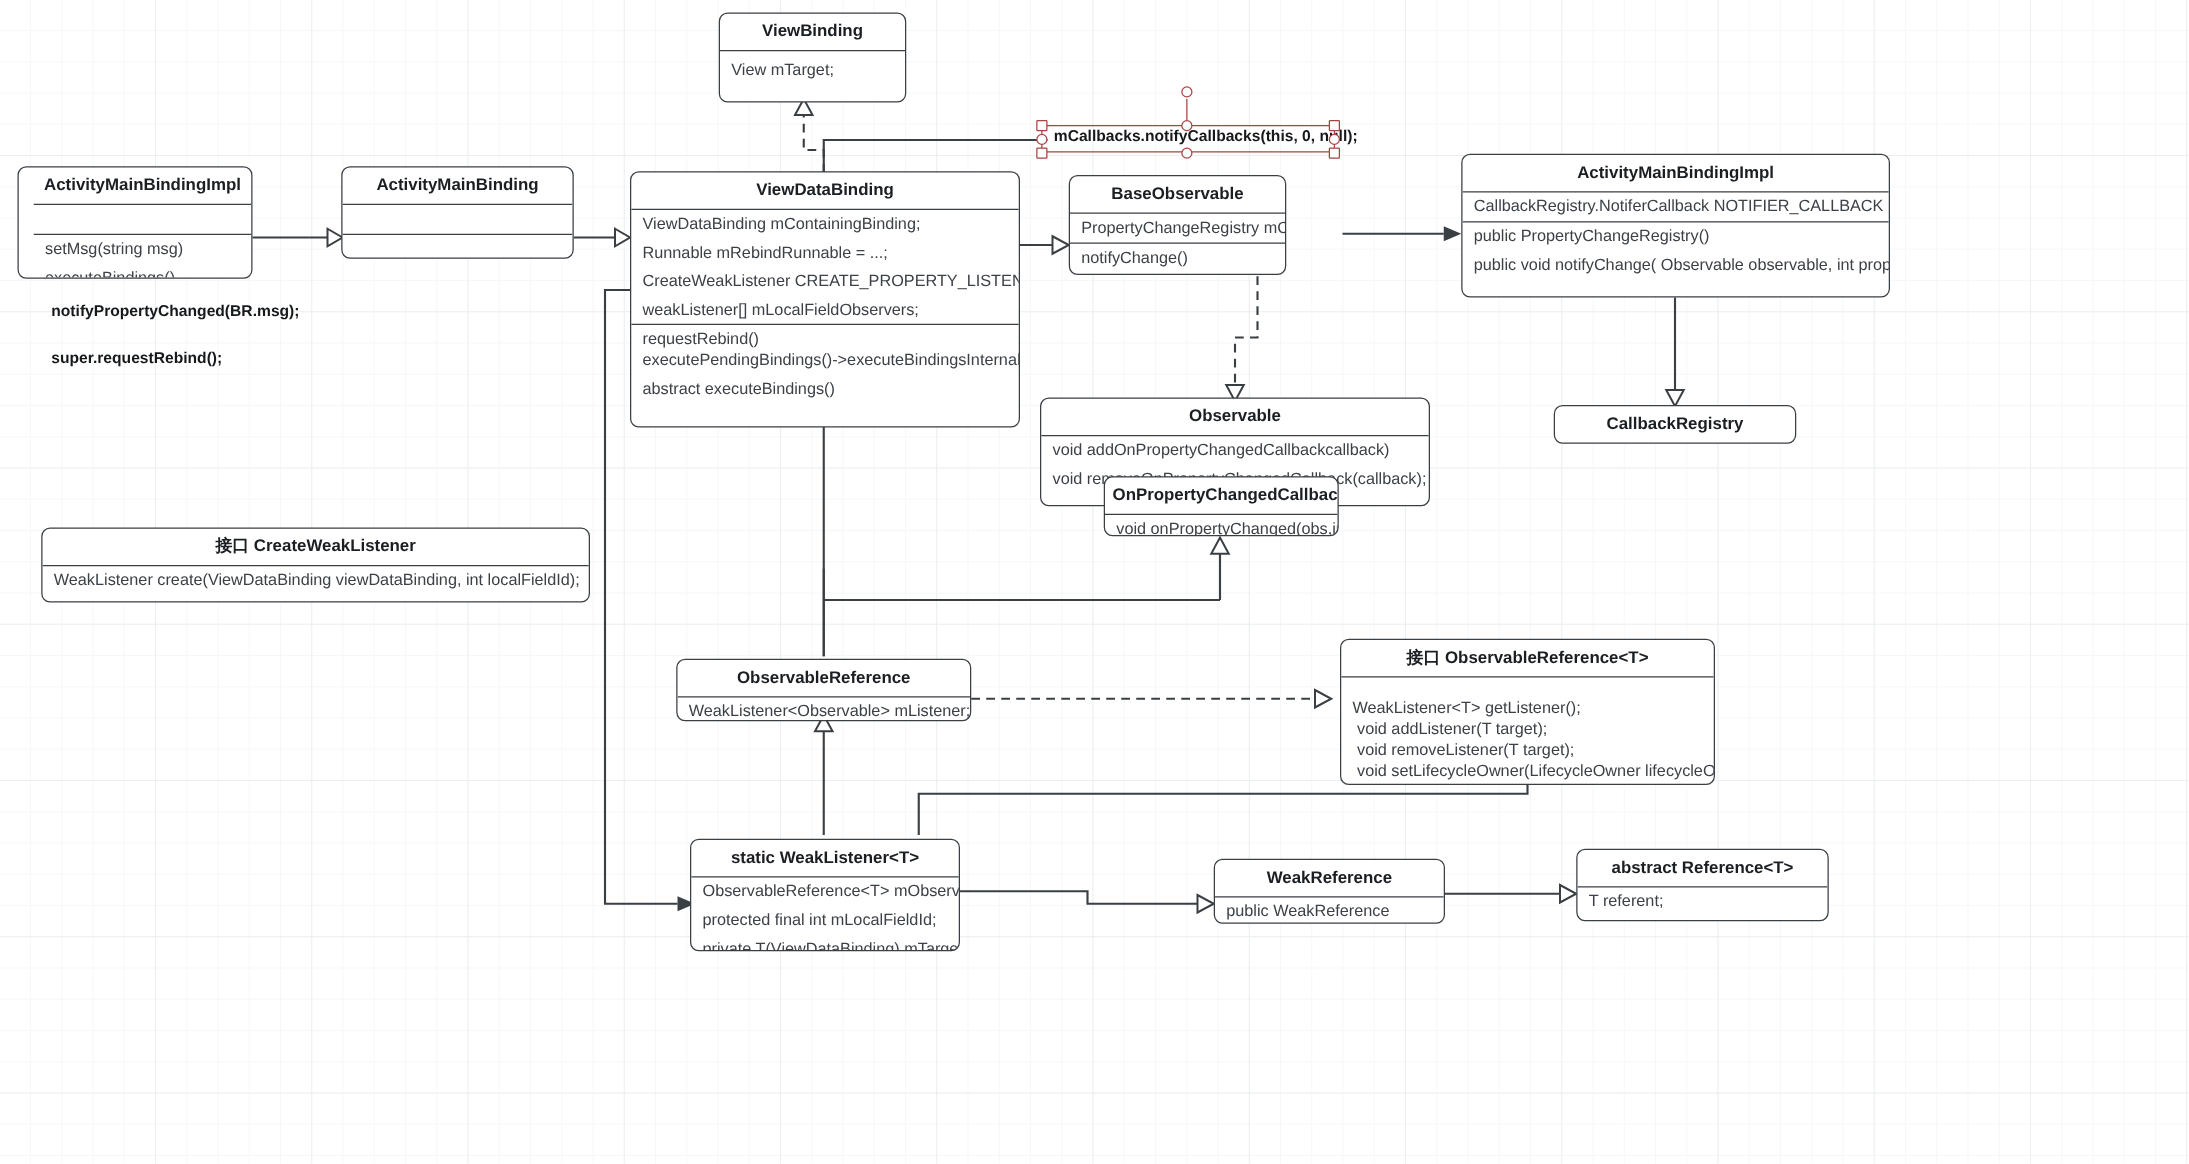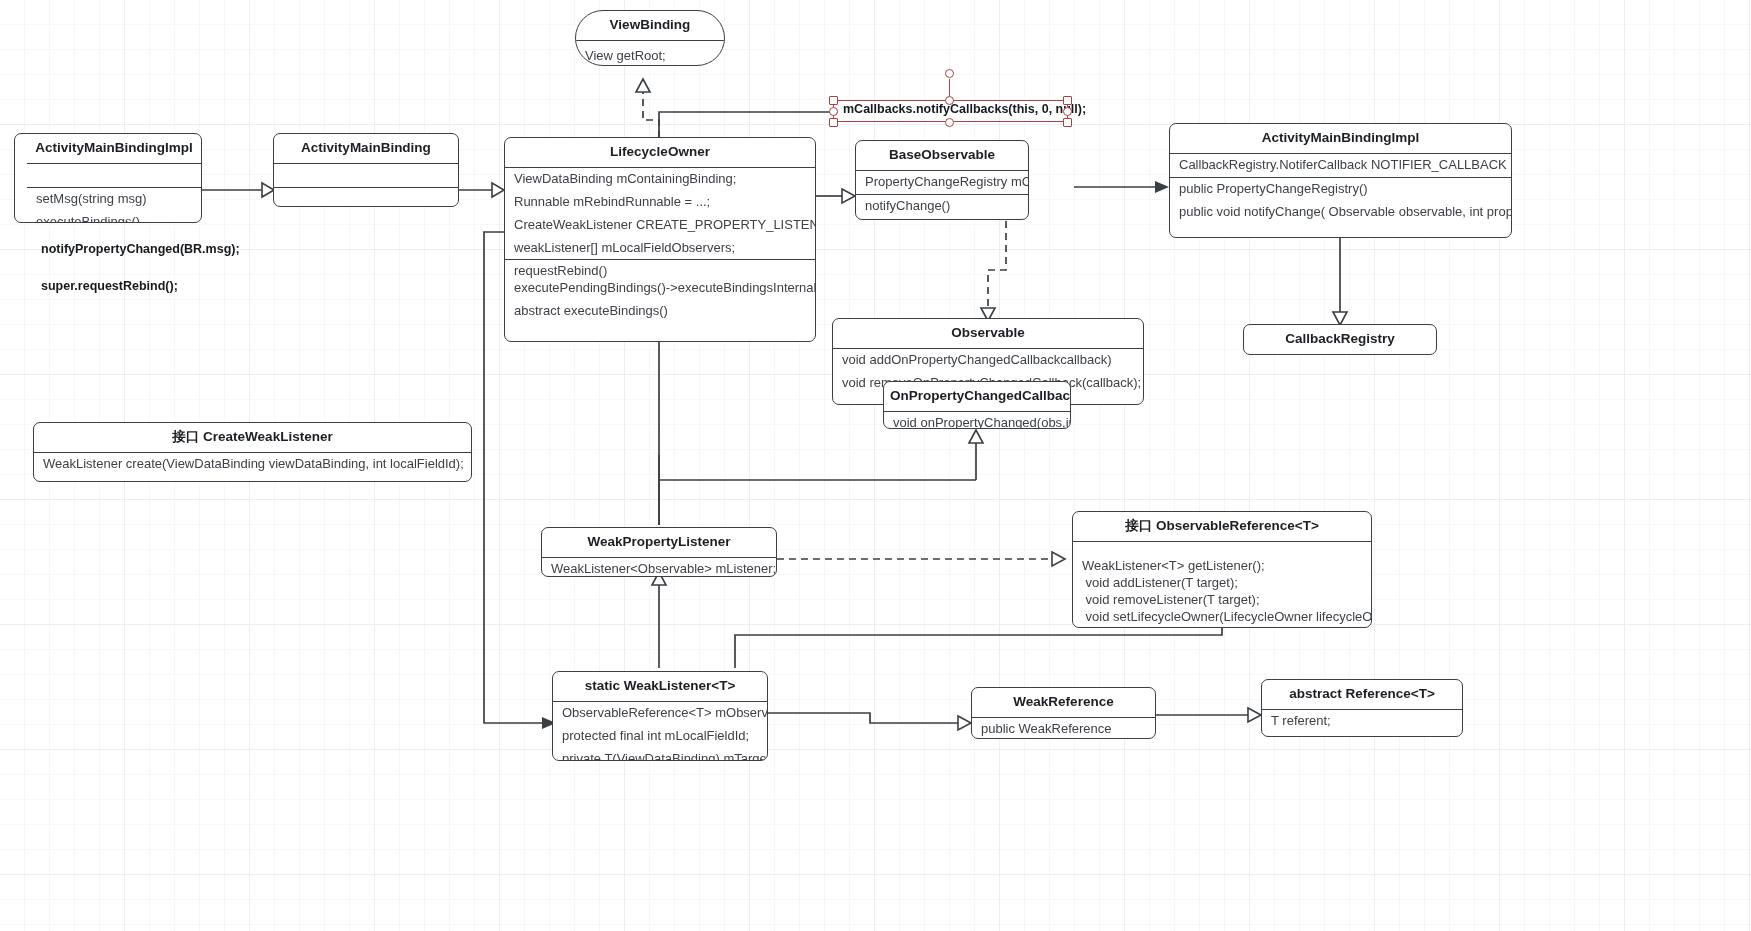--- a/index.html
+++ b/index.html
@@ -182,45 +182,45 @@
 
     
     <line x1="1156" y1="715" x2="1248" y2="715"></line>
     <path class="hollow-head" d="M1248,708 L1261,715 L1248,722 Z"></path>
 
     
     <path d="M504,232 L484,232 L484,723 L542,723"></path>
     <path class="solid-head" d="M542,717 L556,723 L542,729 Z"></path>
   </svg>
 
-  <div class="node" style="left:575px; top:10px; width:150px; height:56px;border-radius:28px;">
+  <div class="node" style="left:575px; top:10px; width:150px; height:72px;">
     <div class="title">ViewBinding</div>
     <div class="sep"></div>
-    <div class="row">View getRoot;</div>
+    <div class="row">View mTarget;</div>
   </div>
 
   <div class="node" style="left:14px; top:133px; width:188px; height:90px;padding-left:12px;">
     <div class="title">ActivityMainBindingImpl</div>
     <div class="sep"></div>
     <div class="row tight">&nbsp;</div>
     <div class="sep"></div>
     <div class="row tight">setMsg(string msg)</div>
     <div class="row tight">executeBindings()</div>
   </div>
 
   <div class="node" style="left:273px; top:133px; width:186px; height:74px;">
     <div class="title">ActivityMainBinding</div>
     <div class="sep"></div>
     <div class="row tight">&nbsp;</div>
     <div class="sep"></div>
     <div class="row tight">&nbsp;</div>
   </div>
 
   <div class="node" style="left:504px; top:137px; width:312px; height:205px;">
-    <div class="title">LifecycleOwner</div>
+    <div class="title">ViewDataBinding</div>
     <div class="sep"></div>
     <div class="row tight">ViewDataBinding mContainingBinding;</div>
     <div class="row tight">Runnable mRebindRunnable = ...;</div>
     <div class="row tight">CreateWeakListener CREATE_PROPERTY_LISTENER</div>
     <div class="row tight">weakListener[] mLocalFieldObservers;</div>
     <div class="sep"></div>
     <div class="row tight multi">requestRebind()
 executePendingBindings()-&gt;executeBindingsInternal()</div>
     <div class="row tight">abstract executeBindings()</div>
   </div>
@@ -259,21 +259,21 @@
     <div class="row tight">void onPropertyChanged(obs,int)</div>
   </div>
 
   <div class="node" style="left:33px; top:390px; width:439px; height:60px;margin-top:32px;">
     <div class="title">接口  CreateWeakListener</div>
     <div class="sep"></div>
     <div class="row tight">WeakListener create(ViewDataBinding viewDataBinding, int localFieldId);</div>
   </div>
 
   <div class="node" style="left:541px; top:527px; width:236px; height:50px;">
-    <div class="title">WeakPropertyListener</div>
+    <div class="title">ObservableReference</div>
     <div class="sep"></div>
     <div class="row tight">WeakListener&lt;Observable&gt; mListener;</div>
   </div>
 
   <div class="node" style="left:1072px; top:491px; width:300px; height:117px;margin-top:20px;">
     <div class="title">接口 ObservableReference&lt;T&gt;</div>
     <div class="sep"></div>
     <div class="row multi" style="padding-top:16px;">WeakListener&lt;T&gt; getListener();
  void addListener(T target);
  void removeListener(T target);

